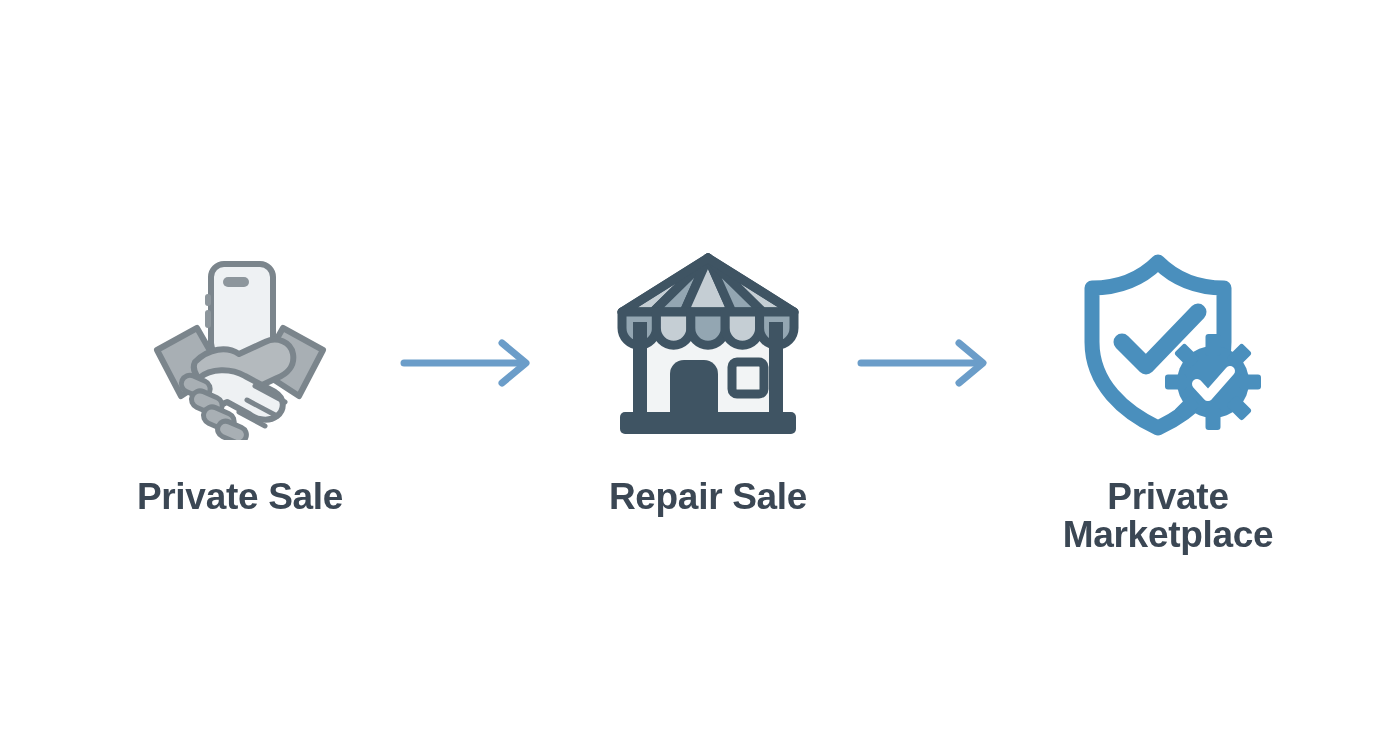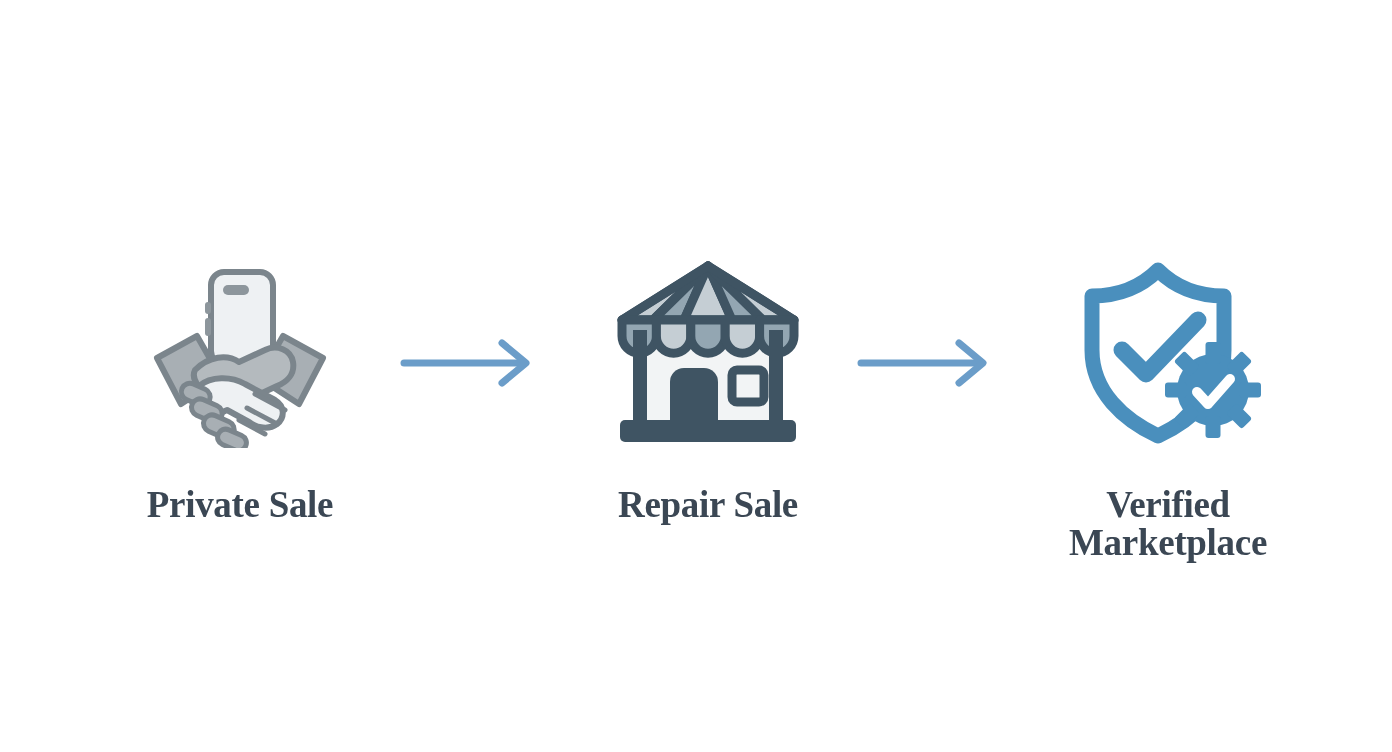--- a/index.html
+++ b/index.html
@@ -21,22 +21,21 @@
     flex-direction: row;
     align-items: flex-start;
     justify-content: center;
   }
   .step {
     width: 300px;
     display: flex;
     flex-direction: column;
     align-items: center;
     position: absolute;
-    top: 258px;
-    font-family: Liberation Serif, serif;
+    top: 250px;
   }
   .step-icon {
     height: 190px;
     display: flex;
     align-items: center;
     justify-content: center;
   }
   .step-label {
     margin-top: 38px;
     text-align: center;
@@ -164,17 +163,17 @@
             <rect x="26" y="-7.5" width="22" height="15" rx="3"></rect>
             <rect x="-7.5" y="-48" width="15" height="22" rx="3" transform="rotate(45)"></rect>
             <rect x="-7.5" y="26" width="15" height="22" rx="3" transform="rotate(45)"></rect>
             <rect x="-48" y="-7.5" width="22" height="15" rx="3" transform="rotate(45)"></rect>
             <rect x="26" y="-7.5" width="22" height="15" rx="3" transform="rotate(45)"></rect>
           </g>
           <polyline points="-16,2 -5,14 17,-11" fill="none" stroke="#ffffff" stroke-width="10" stroke-linecap="round" stroke-linejoin="round"></polyline>
         </g>
       </svg>
     </div>
-    <div class="step-label">Verified
+    <div class="step-label">Private
 Marketplace</div>
   </div>
 
 </div>
 
 </body></html>

